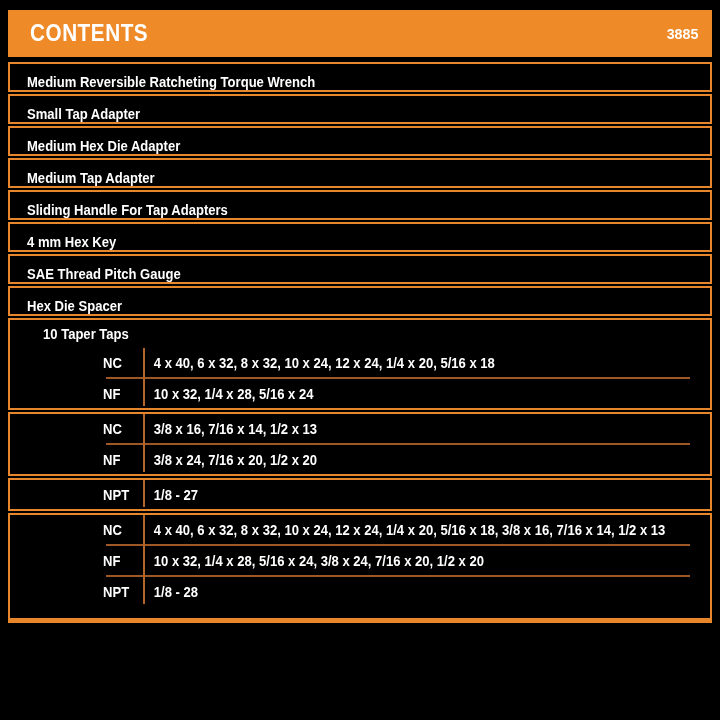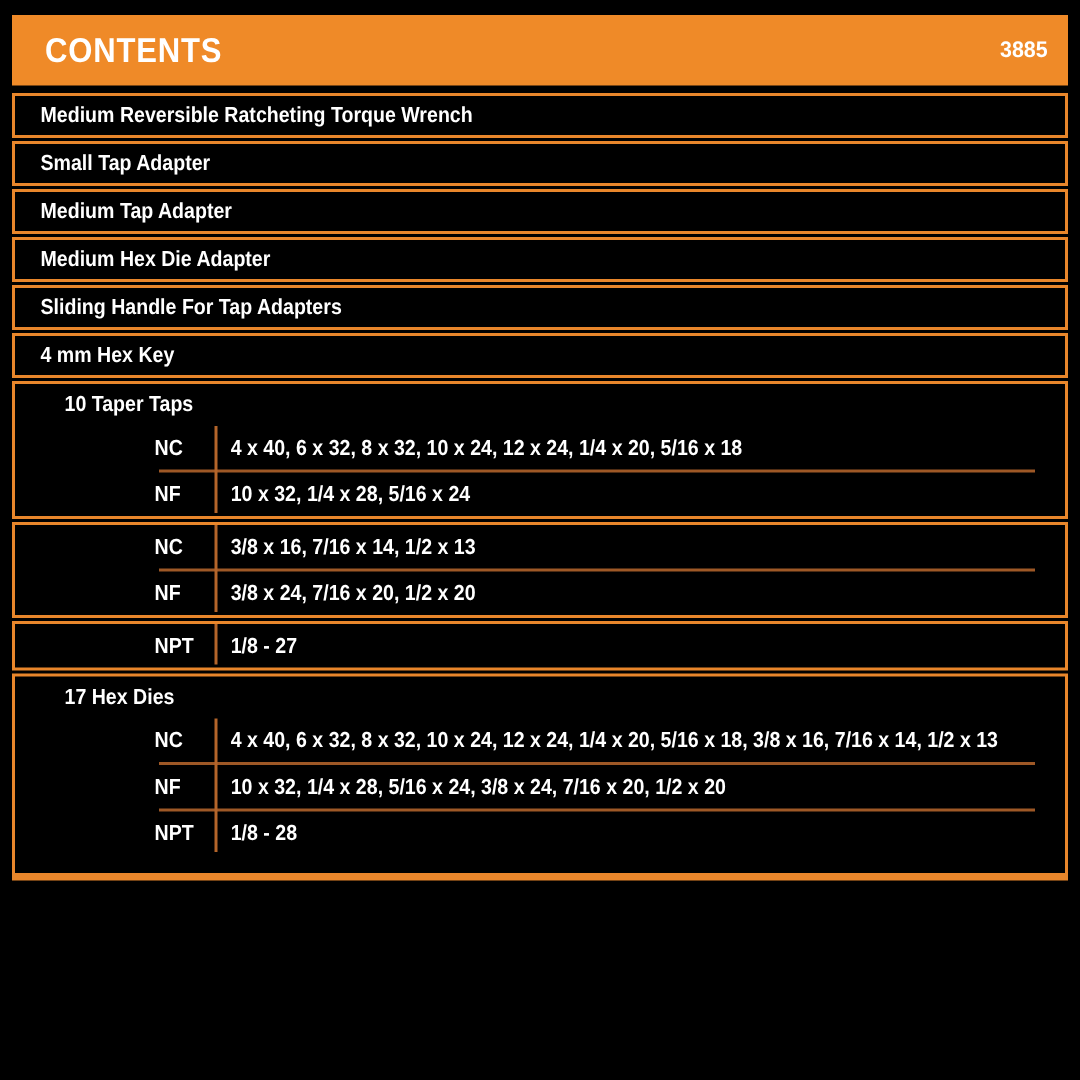--- a/index.html
+++ b/index.html
@@ -46,21 +46,21 @@
     letter-spacing: 0.6px;
   }
   .hdr-num {
     font-size: 15px;
     transform: scaleX(0.95);
     transform-origin: right center;
   }
   .row {
     flex: 0 0 30px;
     border: 2px solid var(--row-border);
-    display: flex; align-items: center;
+    display: flex; align-items: flex-end;
     padding: 0 17px;
     margin-top: 2px;
     background: var(--background);
     text-decoration: underline;
   }
   .sec {
     border: 2px solid var(--row-border);
     margin-top: 2px;
     background: var(--background);
   }
@@ -105,30 +105,36 @@
     <span class="txt hdr-num">3885</span>
   </header>
 
   <div class="row">
     <span class="txt">Medium Reversible Ratcheting Torque Wrench</span>
   </div>
   <div class="row">
     <span class="txt">Small Tap Adapter</span>
   </div>
   <div class="row">
-    <span class="txt">Medium Tap Adapter</span>
+    <span class="txt">Medium Hex Die Adapter</span>
   </div>
   <div class="row">
-    <span class="txt">Medium Hex Die Adapter</span>
+    <span class="txt">Medium Tap Adapter</span>
   </div>
   <div class="row">
     <span class="txt">Sliding Handle For Tap Adapters</span>
   </div>
   <div class="row">
     <span class="txt">4 mm Hex Key</span>
+  </div>
+  <div class="row">
+    <span class="txt">SAE Thread Pitch Gauge</span>
+  </div>
+  <div class="row">
+    <span class="txt">Hex Die Spacer</span>
   </div>
 
   <section class="sec">
     <div class="sec-title">
       <span class="txt">10 Taper Taps</span>
     </div>
     <div class="subrows">
       <span class="vline"></span>
       <div class="subrow">
         <span class="txt std">NC</span>
@@ -161,23 +167,20 @@
     <div class="subrows">
       <span class="vline"></span>
       <div class="subrow">
         <span class="txt std">NPT</span>
         <span class="txt sizes">1/8 - 27</span>
       </div>
     </div>
   </section>
 
   <section class="sec sec-last">
-    <div class="sec-title">
-      <span class="txt">17 Hex Dies</span>
-    </div>
     <div class="subrows">
       <span class="vline"></span>
       <div class="subrow">
         <span class="txt std">NC</span>
         <span class="txt sizes">4 x 40, 6 x 32, 8 x 32, 10 x 24, 12 x 24, 1/4 x 20, 5/16 x 18, 3/8 x 16, 7/16 x 14, 1/2 x 13</span>
       </div>
       <div class="hdiv"></div>
       <div class="subrow">
         <span class="txt std">NF</span>
         <span class="txt sizes">10 x 32, 1/4 x 28, 5/16 x 24, 3/8 x 24, 7/16 x 20, 1/2 x 20</span>

